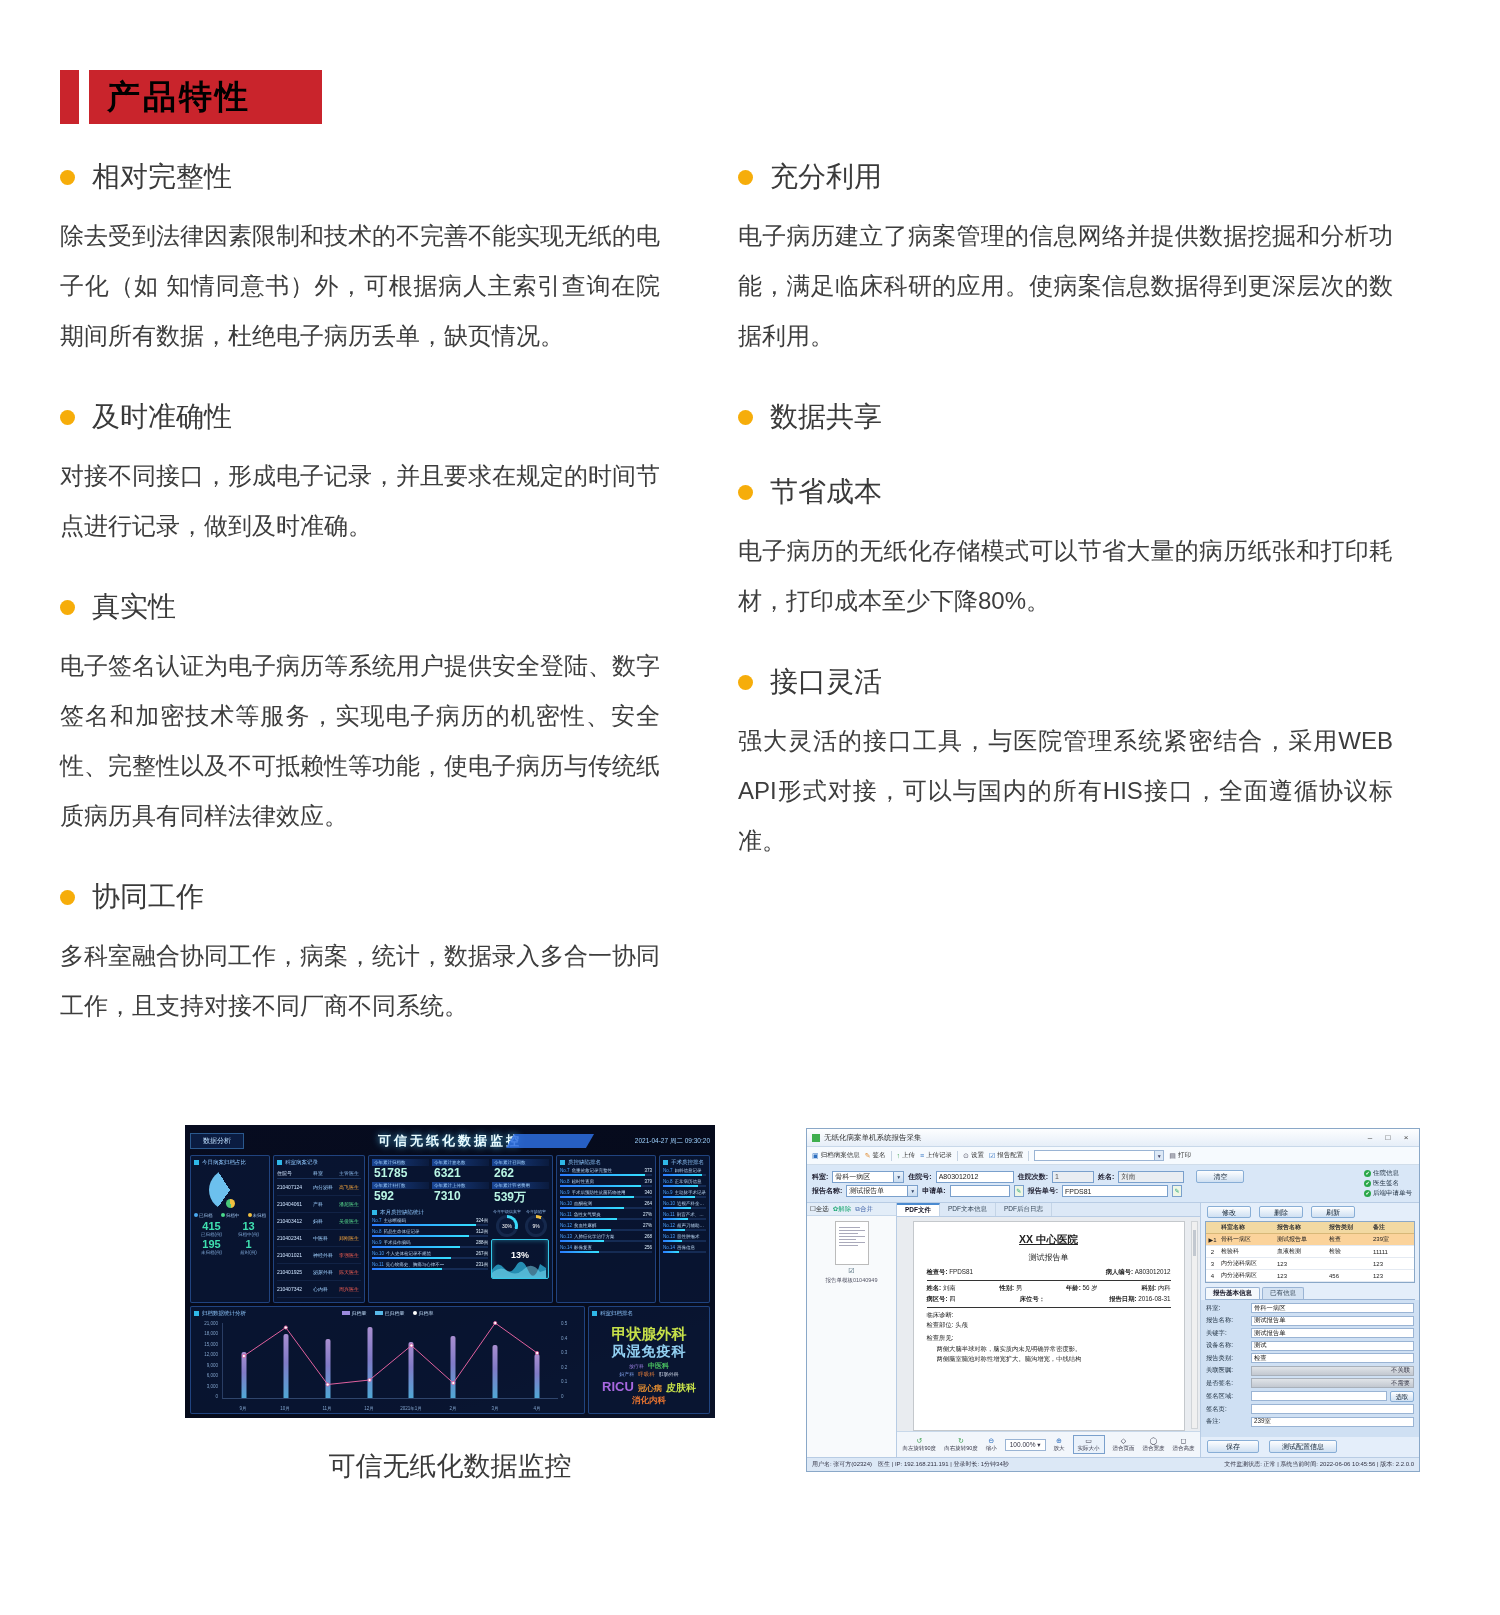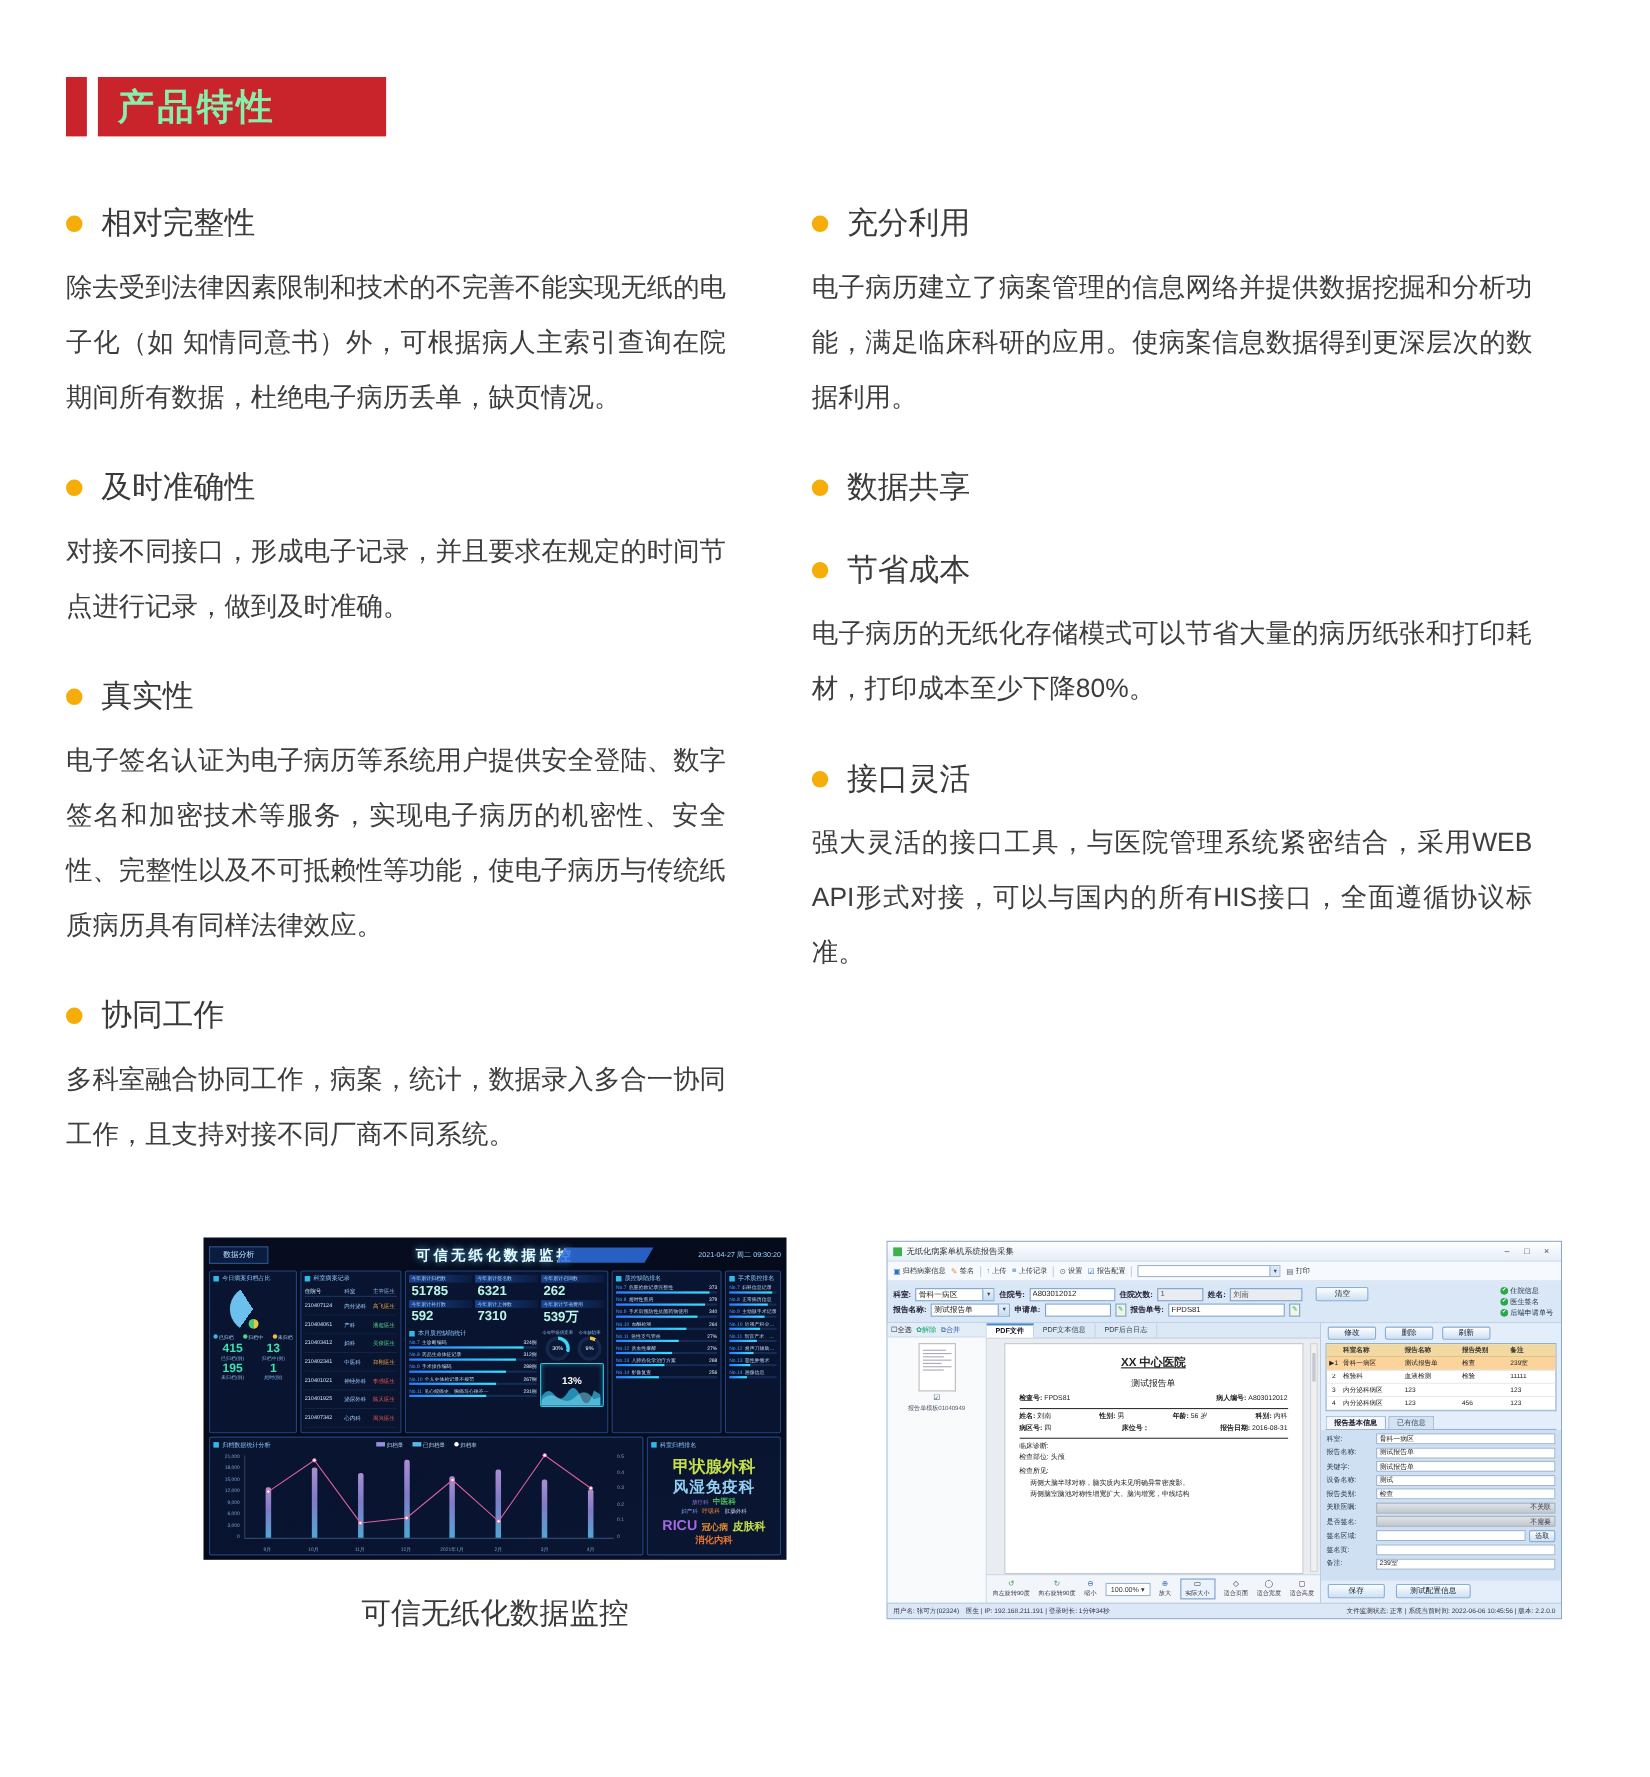--- a/index.html
+++ b/index.html
@@ -3,26 +3,26 @@
 <meta charset="utf-8">
 <style>
   * { box-sizing: border-box; margin: 0; padding: 0; }
   html,body { background:#fff; }
   body { font-family: "Liberation Sans","DejaVu Sans",sans-serif; }
   .page { position:relative; width:1500px; height:1615px; background:#fff; overflow:hidden; margin:0 auto; }
 
   
   .badge-wrap { position:absolute; left:60px; top:70px; display:flex; }
   .badge-bar { width:19px; height:54px; background:#c9242c; }
-  .badge-box { margin-left:10px; width:262px; height:54px; background:#c9242c; color:#86efac;
+  .badge-box { margin-left:10px; width:233px; height:54px; background:#c9242c; color:#000000;
                font-size:33px; font-weight:bold; display:flex; align-items:center;
                padding-left:18px; letter-spacing:3px; }
 
   
-  .col { position:absolute; top:158px;margin-top:26px; }
+  .col { position:absolute; top:158px; }
   .col-left  { left:60px;  width:600px; }
   .col-right { left:738px; width:655px; }
   .feature + .feature { margin-top:37px; }
   .feat-title { display:flex; align-items:center; gap:17px; font-size:28px; color:#3a3a3a; margin-bottom:15px; }
   .dot { width:15px; height:15px; border-radius:50%; background:#f6ad0a; flex:none; }
   .feat-body { font-size:24px; line-height:50px; color:#3d3d3d; text-align:justify; }
 
   
   .caption { position:absolute; text-align:center; font-size:27px; color:#3a3a3a; }
   .caption-left  { left:185px; top:1448px; width:530px; }

